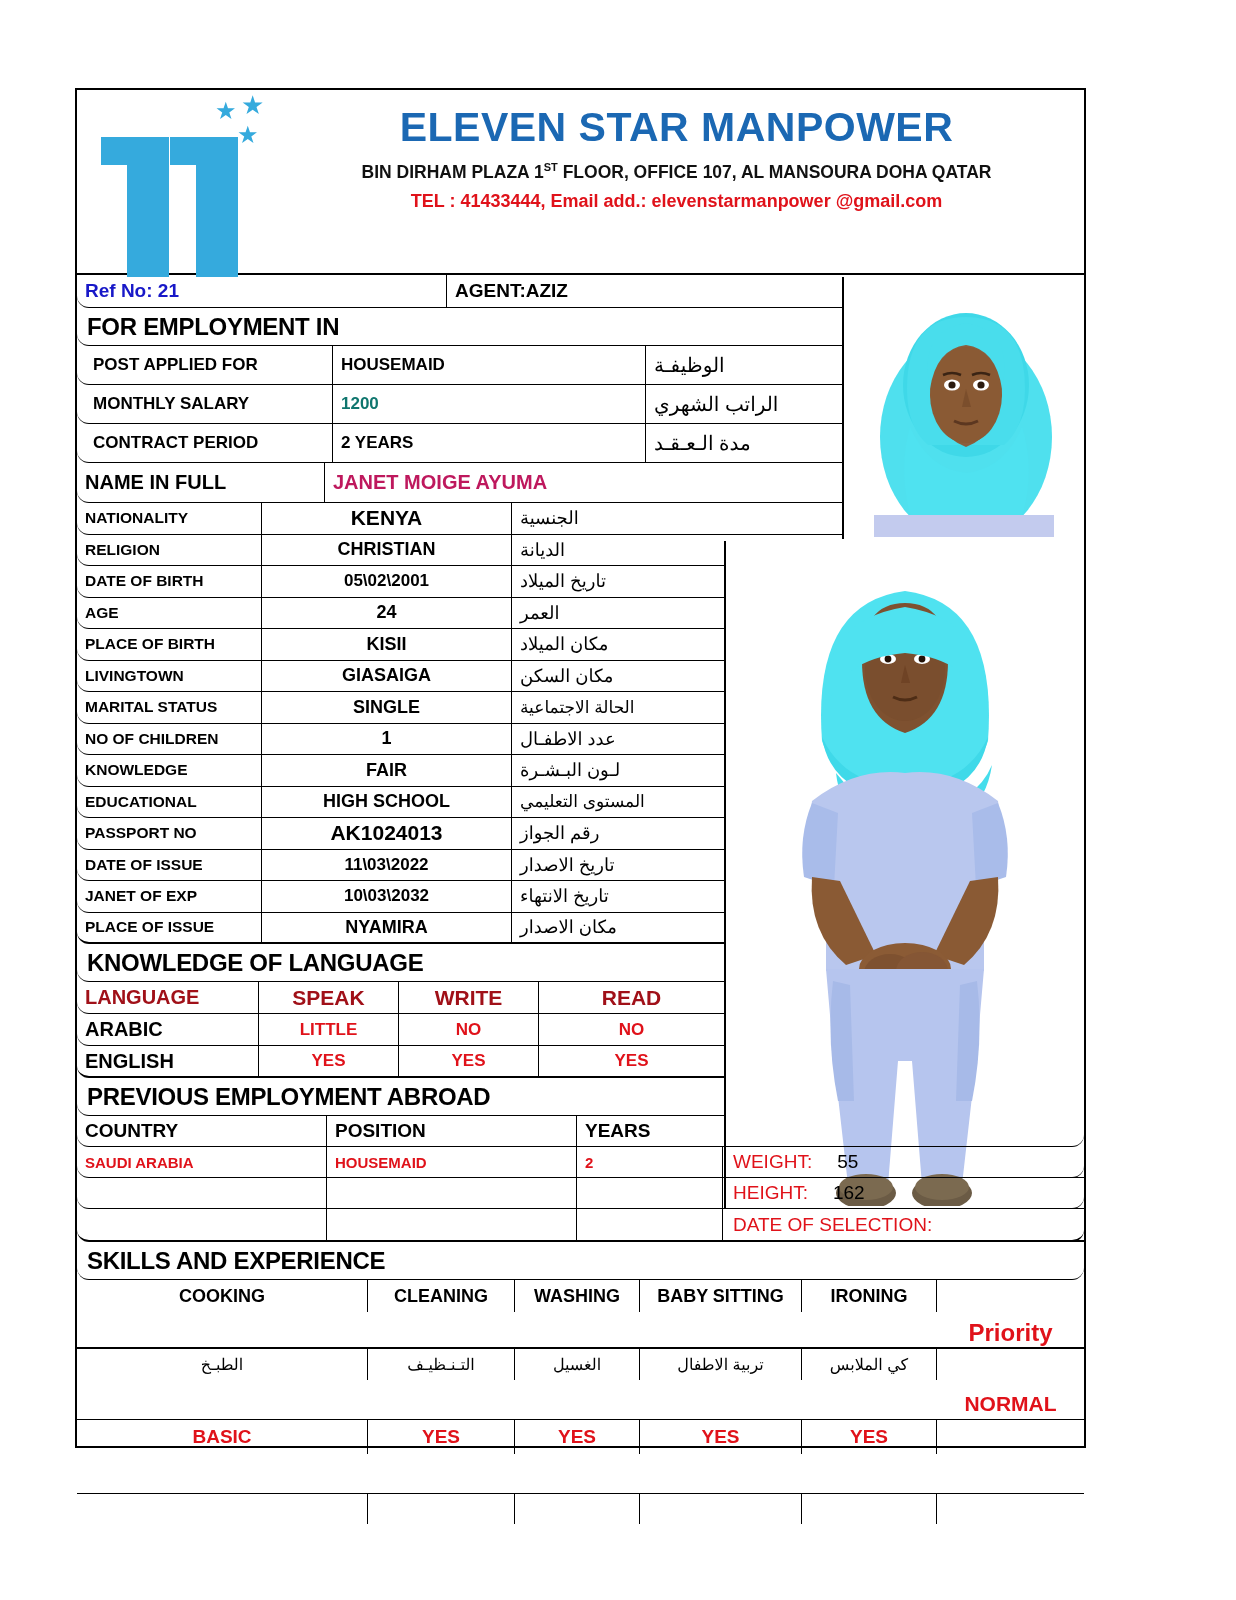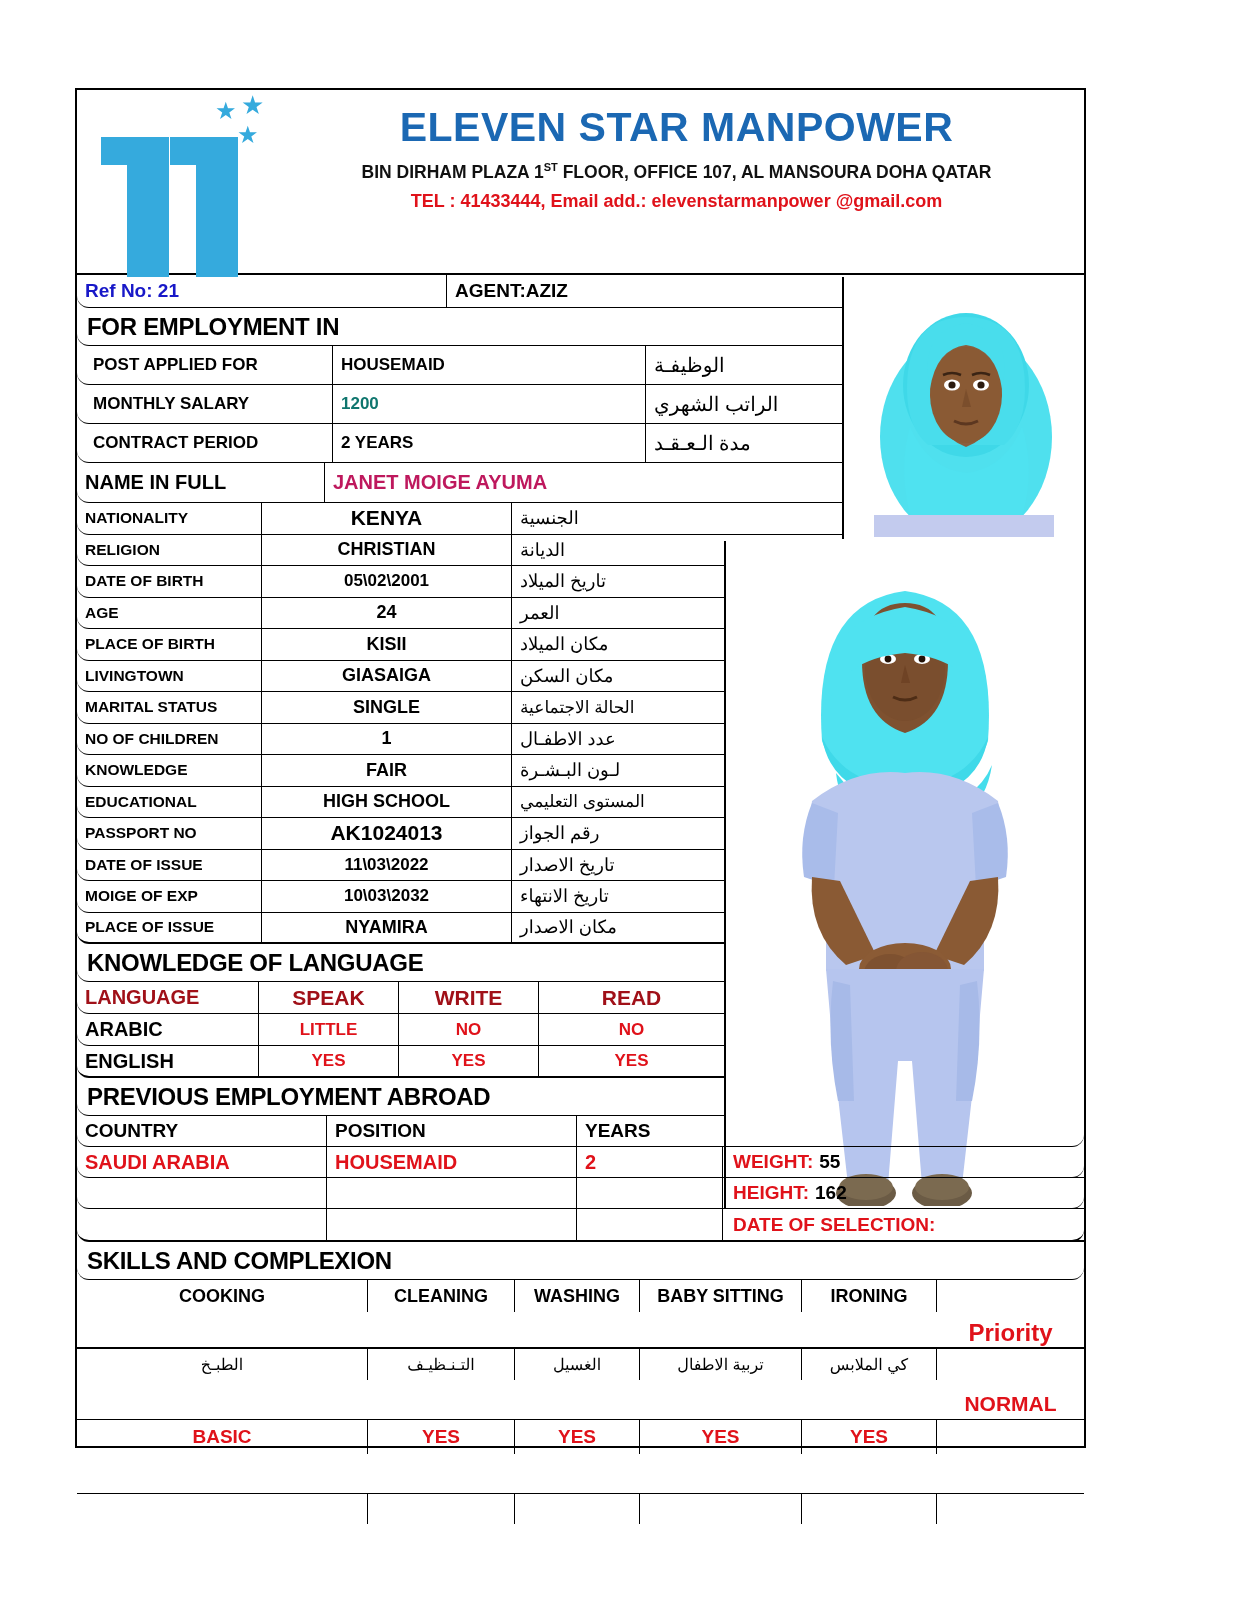--- a/index.html
+++ b/index.html
@@ -114,31 +114,31 @@
   .lang-c1 { width: 182px; font-weight: bold; font-size: 20px; }
   .lang-c  { width: 140px; font-weight: bold; font-size: 19px; justify-content: center; }
   .lang-hdr { color: #A01018; }
   .lang-val { color: #E0121A; font-size: 17px; }
 
   
   .pe-row { height: 31px; }
   .pe-c1 { width: 250px; font-weight: bold; font-size: 19px; }
   .pe-c2 { width: 250px; font-weight: bold; font-size: 19px; }
   .pe-c3 { width: 145px; font-weight: bold; font-size: 19px; }
-  .pe-data { font-size: 20px; color: #E0121A; }
+  .pe-data { font-size: 15px; color: #E0121A; }
 
   
   .whbox {
     position: absolute; left: 645px; width: 364px;
     border-left: 1.5px solid #000;
   }
   .wh-row {
     height: 31px; border-bottom: 1.5px solid #000;
     display: flex; align-items: center; padding-left: 10px;
-    font-weight: bold; font-size: 19px; color: #E0121A;
+    font-weight: normal; font-size: 19px; color: #E0121A; gap: 19px;
   }
   .wh-row .v { color: #000; margin-left: 6px; }
 
   
   .sk-row { display: flex; }
   .sk-c { border-right: 1.5px solid #000; display:flex; align-items:center; justify-content:center; }
   .sk-c:last-child { border-right: none; margin-top: 39px; }
   .sk-w1 { width: 291px; }
   .sk-w2 { width: 147px; }
   .sk-w3 { width: 125px; }
@@ -345,21 +345,21 @@
       <div class="cell det-lbl b-r">PASSPORT NO</div>
       <div class="cell det-val b-r" style="font-size:21px">AK1024013</div>
       <div class="cell det-ar">رقم الجواز</div>
     </div>
     <div class="row det-row">
       <div class="cell det-lbl b-r">DATE OF ISSUE</div>
       <div class="cell det-val b-r" style="font-size:17px">11\03\2022</div>
       <div class="cell det-ar">تاريخ الاصدار</div>
     </div>
     <div class="row det-row">
-      <div class="cell det-lbl b-r">MOIGE OF EXP</div>
+      <div class="cell det-lbl b-r">JANET OF EXP</div>
       <div class="cell det-val b-r" style="font-size:17px">10\03\2032</div>
       <div class="cell det-ar">تاريخ الانتهاء</div>
     </div>
     <div class="row det-row divline">
       <div class="cell det-lbl b-r">PLACE OF ISSUE</div>
       <div class="cell det-val b-r">NYAMIRA</div>
       <div class="cell det-ar">مكان الاصدار</div>
     </div>
 
     <div class="row">
@@ -420,21 +420,21 @@
           <span class="v">162</span>
         </div>
         <div class="wh-row" style="height:33px;border-bottom:2px solid #000;">
           <span>DATE OF SELECTION:</span>
           <span class="v"></span>
         </div>
       </div>
     </div>
 
     <div class="row">
-      <div class="section-title" style="width:100%">SKILLS AND COMPLEXION</div>
+      <div class="section-title" style="width:100%">SKILLS AND EXPERIENCE</div>
     </div>
 
     <div class="sk-row" style="border-bottom:2px solid #000;">
       <div class="sk-c sk-w1 sk-hdr">COOKING</div>
       <div class="sk-c sk-w2 sk-hdr">CLEANING</div>
       <div class="sk-c sk-w3 sk-hdr">WASHING</div>
       <div class="sk-c sk-w4 sk-hdr">BABY SITTING</div>
       <div class="sk-c sk-w5 sk-hdr">IRONING</div>
       <div class="sk-c sk-w6 pri-hdr">Priority</div>
     </div>

